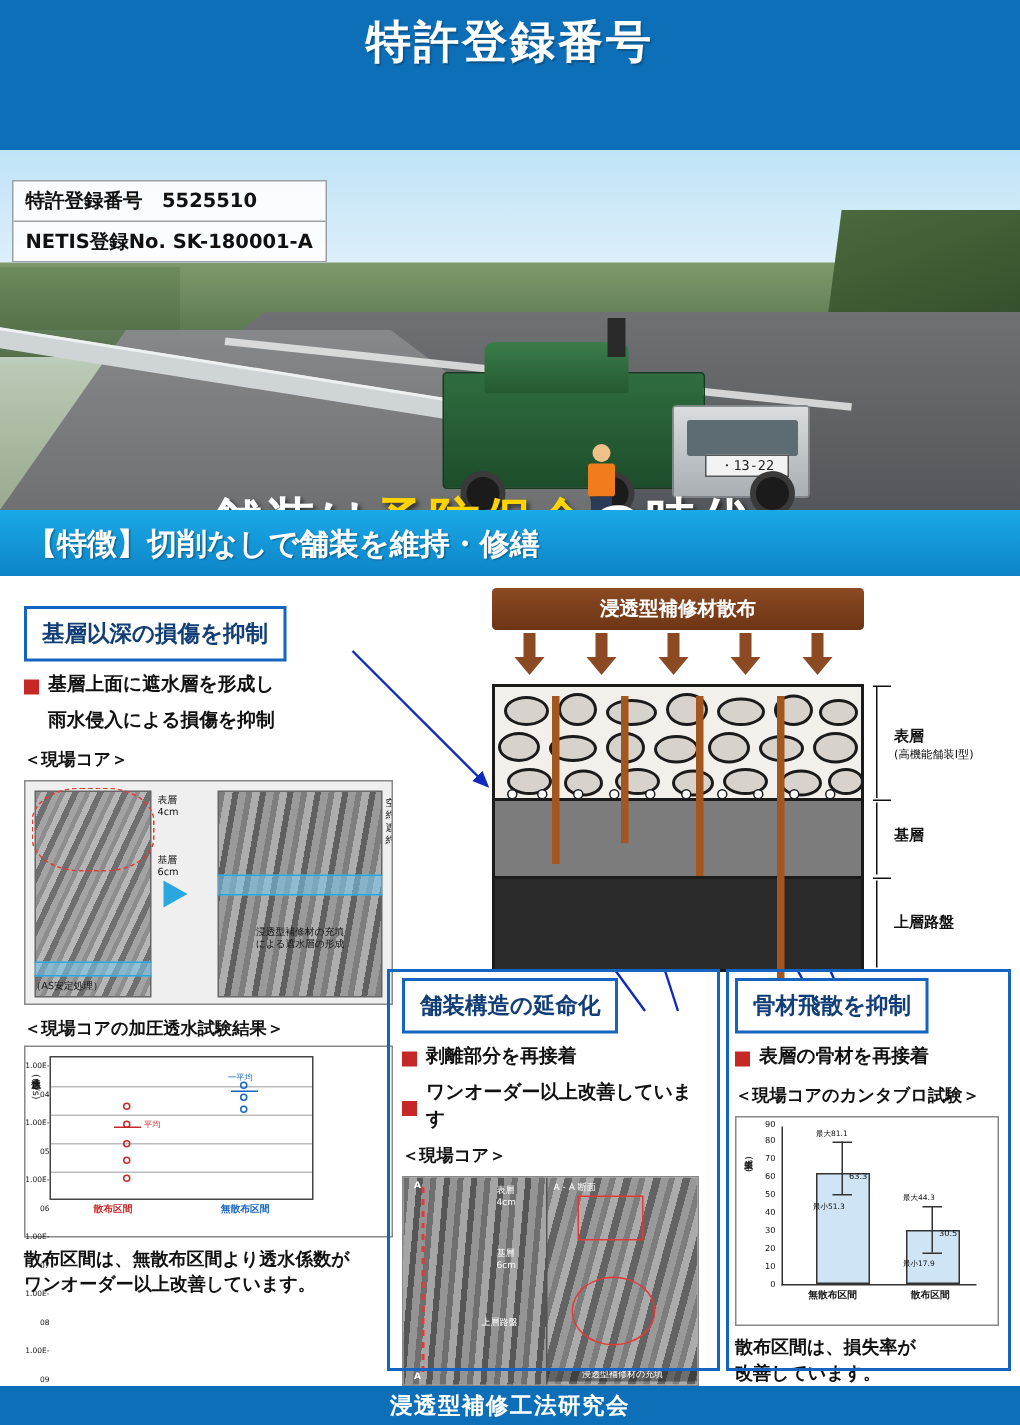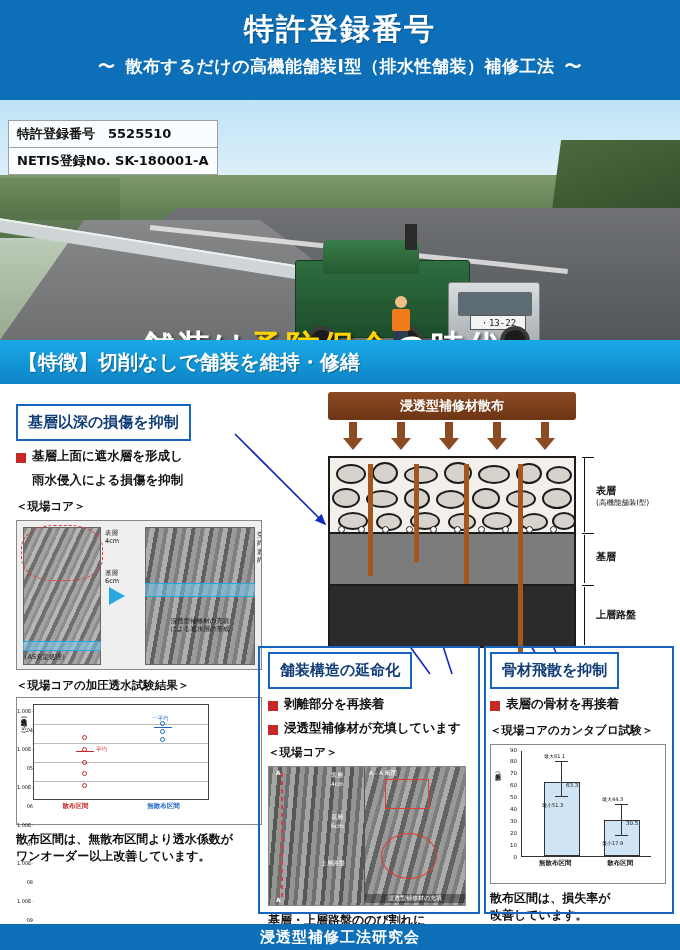--- a/index.html
+++ b/index.html
@@ -60,21 +60,21 @@
   }
   .guardrail:before {
     content:""; position:absolute; left:0; top:26px; width:300px; height:12px;
     background:#cfd4d6; transform:skewY(9deg); border-top:2px solid #eef1f2;
   }
   .lane-line {
     position:absolute; left:150px; top:125px; width:420px; height:5px;
     background:#e8e8e8; transform:rotate(6deg); transform-origin:left center; opacity:.85;
   }
   .truck {
-    position:absolute; left:285px; top:130px; width:255px; height:130px;
+    position:absolute; left:285px; top:118px; width:255px; height:130px;
   }
   .truck .cab { position:absolute; right:0; bottom:16px; width:92px; height:62px;
     background:linear-gradient(#d9dde0,#a8aeb2); border:1px solid #7e8488; border-radius:3px; }
   .truck .cab-window { position:absolute; right:8px; bottom:44px; width:74px; height:24px;
     background:#5d6b72; border-radius:2px; }
   .truck .body { position:absolute; left:10px; bottom:22px; width:175px; height:78px;
     background:linear-gradient(#2f6d3f,#1d4d2b); border:1px solid #143a1f; border-radius:3px; }
   .truck .tank { position:absolute; left:38px; bottom:86px; width:96px; height:34px;
     background:linear-gradient(#3b7d4b,#24592f); border-radius:6px 6px 2px 2px; }
   .truck .stack { position:absolute; left:120px; bottom:110px; width:12px; height:26px; background:#2a2a2a; }
@@ -194,23 +194,20 @@
   .outline-box { position:absolute; border:2px solid #1565c0; }
   .arrow-svg { position:absolute; left:0; top:0; width:680px; height:540px; pointer-events:none; }
 </style>
 </head>
 <body>
 
 <div class="page">
 
   <div class="header">
     <div class="title">特許登録番号</div>
-    <div class="subtitle">
-      <span class="tilde">〜</span><span>散布するだけの高機能舗装Ⅰ型（排水性舗装）補修工法</span><span class="tilde">〜</span>
-    </div>
   </div>
 
   <div class="photo-band">
     <div class="sky"></div>
     <div class="hills"></div>
     <div class="trees-left"></div>
     <div class="trees-right"></div>
     <div class="road"></div>
     <div class="road-shoulder"></div>
     <div class="lane-line"></div>
@@ -424,21 +421,21 @@
 
     <div class="center-bottom">
       <div class="blue-label">舗装構造の延命化</div>
 
       <div class="bullet-row">
         <div class="bullet-sq"></div>
         <div class="bullet-txt">剥離部分を再接着</div>
       </div>
       <div class="bullet-row">
         <div class="bullet-sq"></div>
-        <div class="bullet-txt">浸透型補修材が充填しています</div>
+        <div class="bullet-txt">ワンオーダー以上改善しています</div>
       </div>
 
       <div class="small-head" style="margin-top:8px;">＜現場コア＞</div>
 
       <div class="cb-photo">
         <div style="position:absolute;left:0;top:0;width:96px;height:140px;
                     background:repeating-linear-gradient(95deg,#6f6f6f 0 4px,#a5a5a5 4px 9px,#575757 9px 13px,#949494 13px 18px);
                     border-right:1px solid #555;"></div>
         <div style="position:absolute;left:12px;top:6px;bottom:6px;width:2px;
                     background:repeating-linear-gradient(#e53935 0 4px,transparent 4px 8px);"></div>

